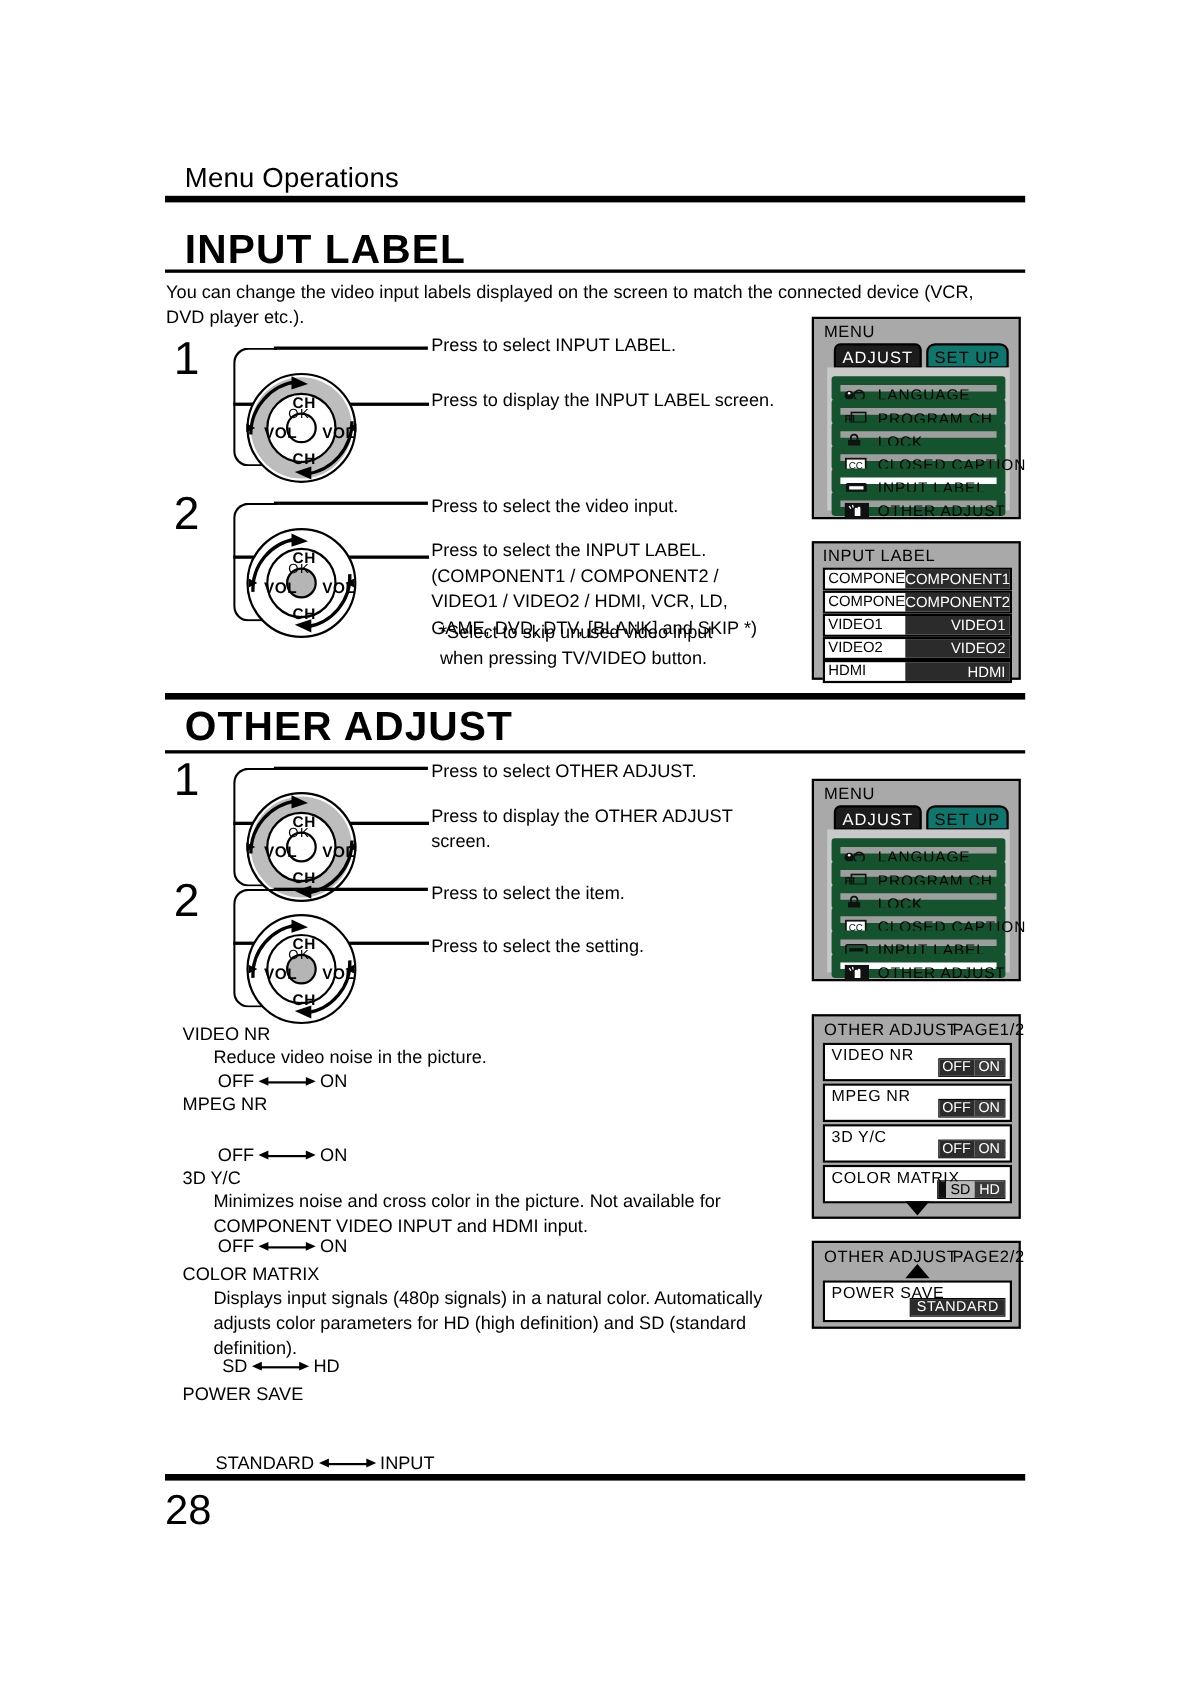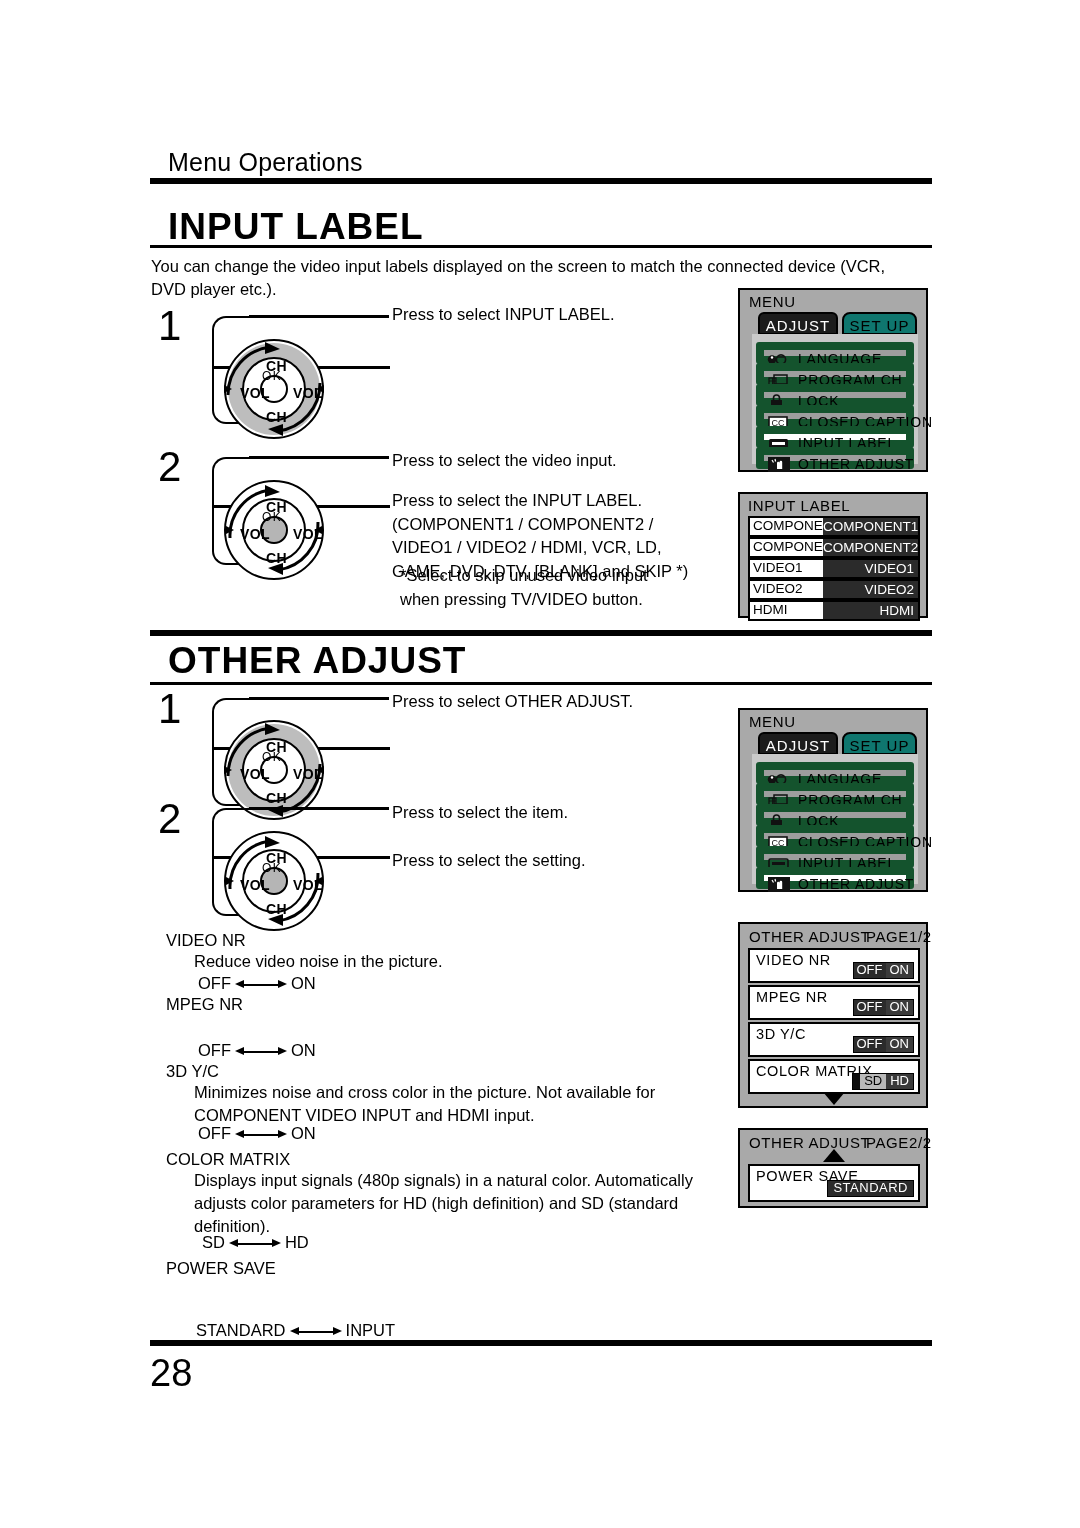--- a/index.html
+++ b/index.html
@@ -120,20 +120,21 @@
       <path d="M47 9 L62 16 L47 21 Z" fill="#000"></path>
       <path d="M102 50 A48 48 0 0 1 60 98" stroke="#000" stroke-width="3" fill="none"></path>
       <path d="M65 103 L50 96 L65 91 Z" fill="#000"></path>
       <path d="M4 56 L4 56" stroke="#000"></path>
       <polygon points="6,52 14,56 6,60" fill="#000"></polygon>
       <polygon points="106,52 98,56 106,60" fill="#000"></polygon>
     </svg>
   </div>
 
   <div class="note" style="left:392px;top:303px">Press to select INPUT LABEL.</div>
+  <div class="note" style="left:392px;top:353px">Press to display the INPUT LABEL screen.</div>
 
   <div class="step-num" style="left:158px;top:443px">2</div>
   <div class="bracket" style="left:212px;top:457px;width:38px;height:104px"></div>
   <div class="leader" style="left:249px;top:456px;width:140px"></div>
   <div class="leader" style="left:300px;top:505px;width:90px"></div>
   <div class="leader" style="left:212px;top:505px;width:30px"></div>
 
   <div class="wheel" style="left:218px;top:474px">
     <div class="ring-out"></div>
     <div class="ring-in"></div>
@@ -185,20 +186,22 @@
       <path d="M10 62 A48 48 0 0 1 52 14" stroke="#000" stroke-width="3" fill="none"></path>
       <path d="M47 9 L62 16 L47 21 Z" fill="#000"></path>
       <path d="M102 50 A48 48 0 0 1 60 98" stroke="#000" stroke-width="3" fill="none"></path>
       <path d="M65 103 L50 96 L65 91 Z" fill="#000"></path>
       <polygon points="6,52 14,56 6,60" fill="#000"></polygon>
       <polygon points="106,52 98,56 106,60" fill="#000"></polygon>
     </svg>
   </div>
 
   <div class="note" style="left:392px;top:690px">Press to select OTHER ADJUST.</div>
+  <div class="note" style="left:392px;top:731px;white-space:pre-line">Press to display the OTHER ADJUST
+screen.</div>
 
   <div class="step-num" style="left:158px;top:795px">2</div>
   <div class="bracket" style="left:212px;top:808px;width:38px;height:104px"></div>
   <div class="leader" style="left:249px;top:807px;width:140px"></div>
   <div class="leader" style="left:300px;top:856px;width:90px"></div>
   <div class="leader" style="left:212px;top:856px;width:30px"></div>
 
   <div class="wheel" style="left:218px;top:825px">
     <div class="ring-out"></div>
     <div class="ring-in"></div>

